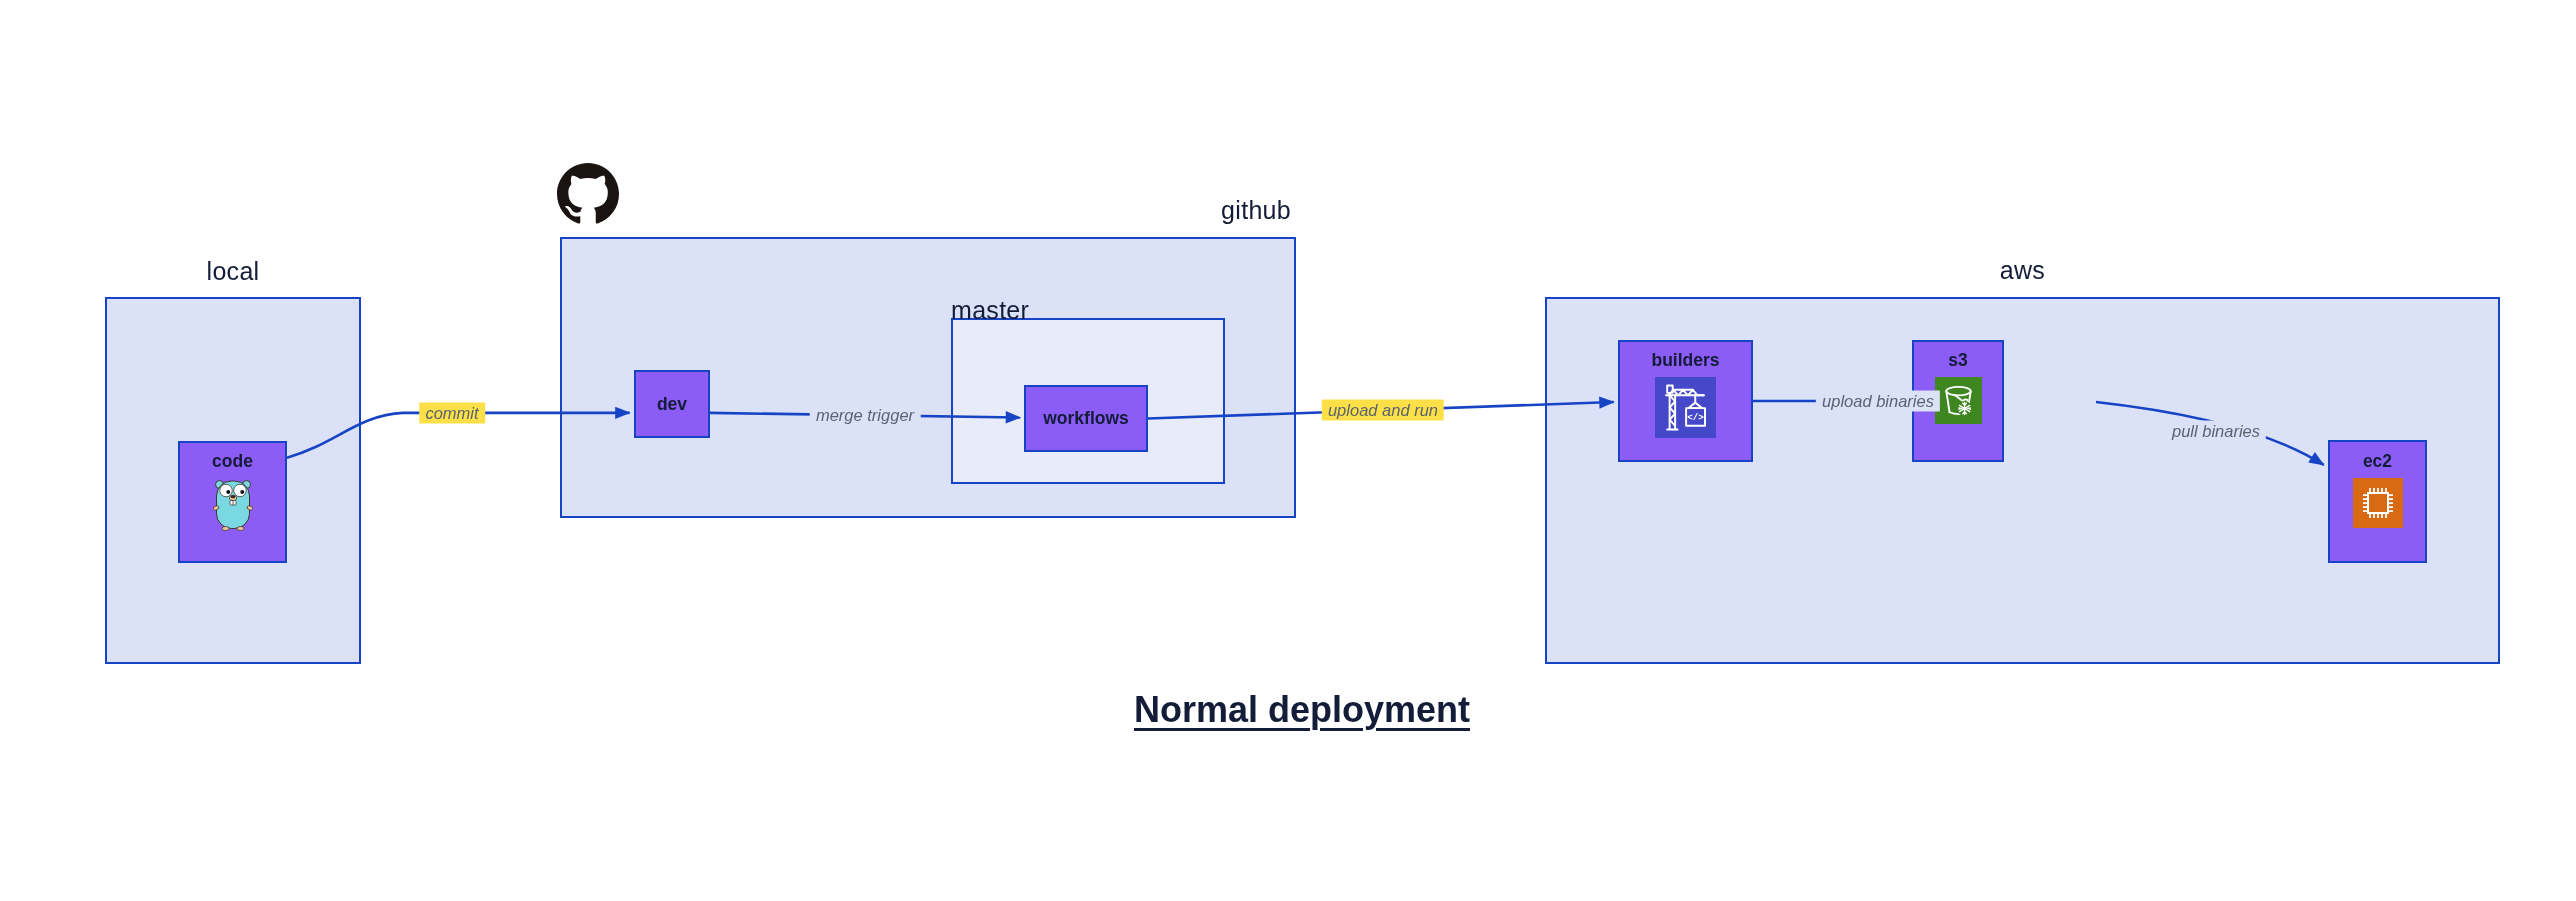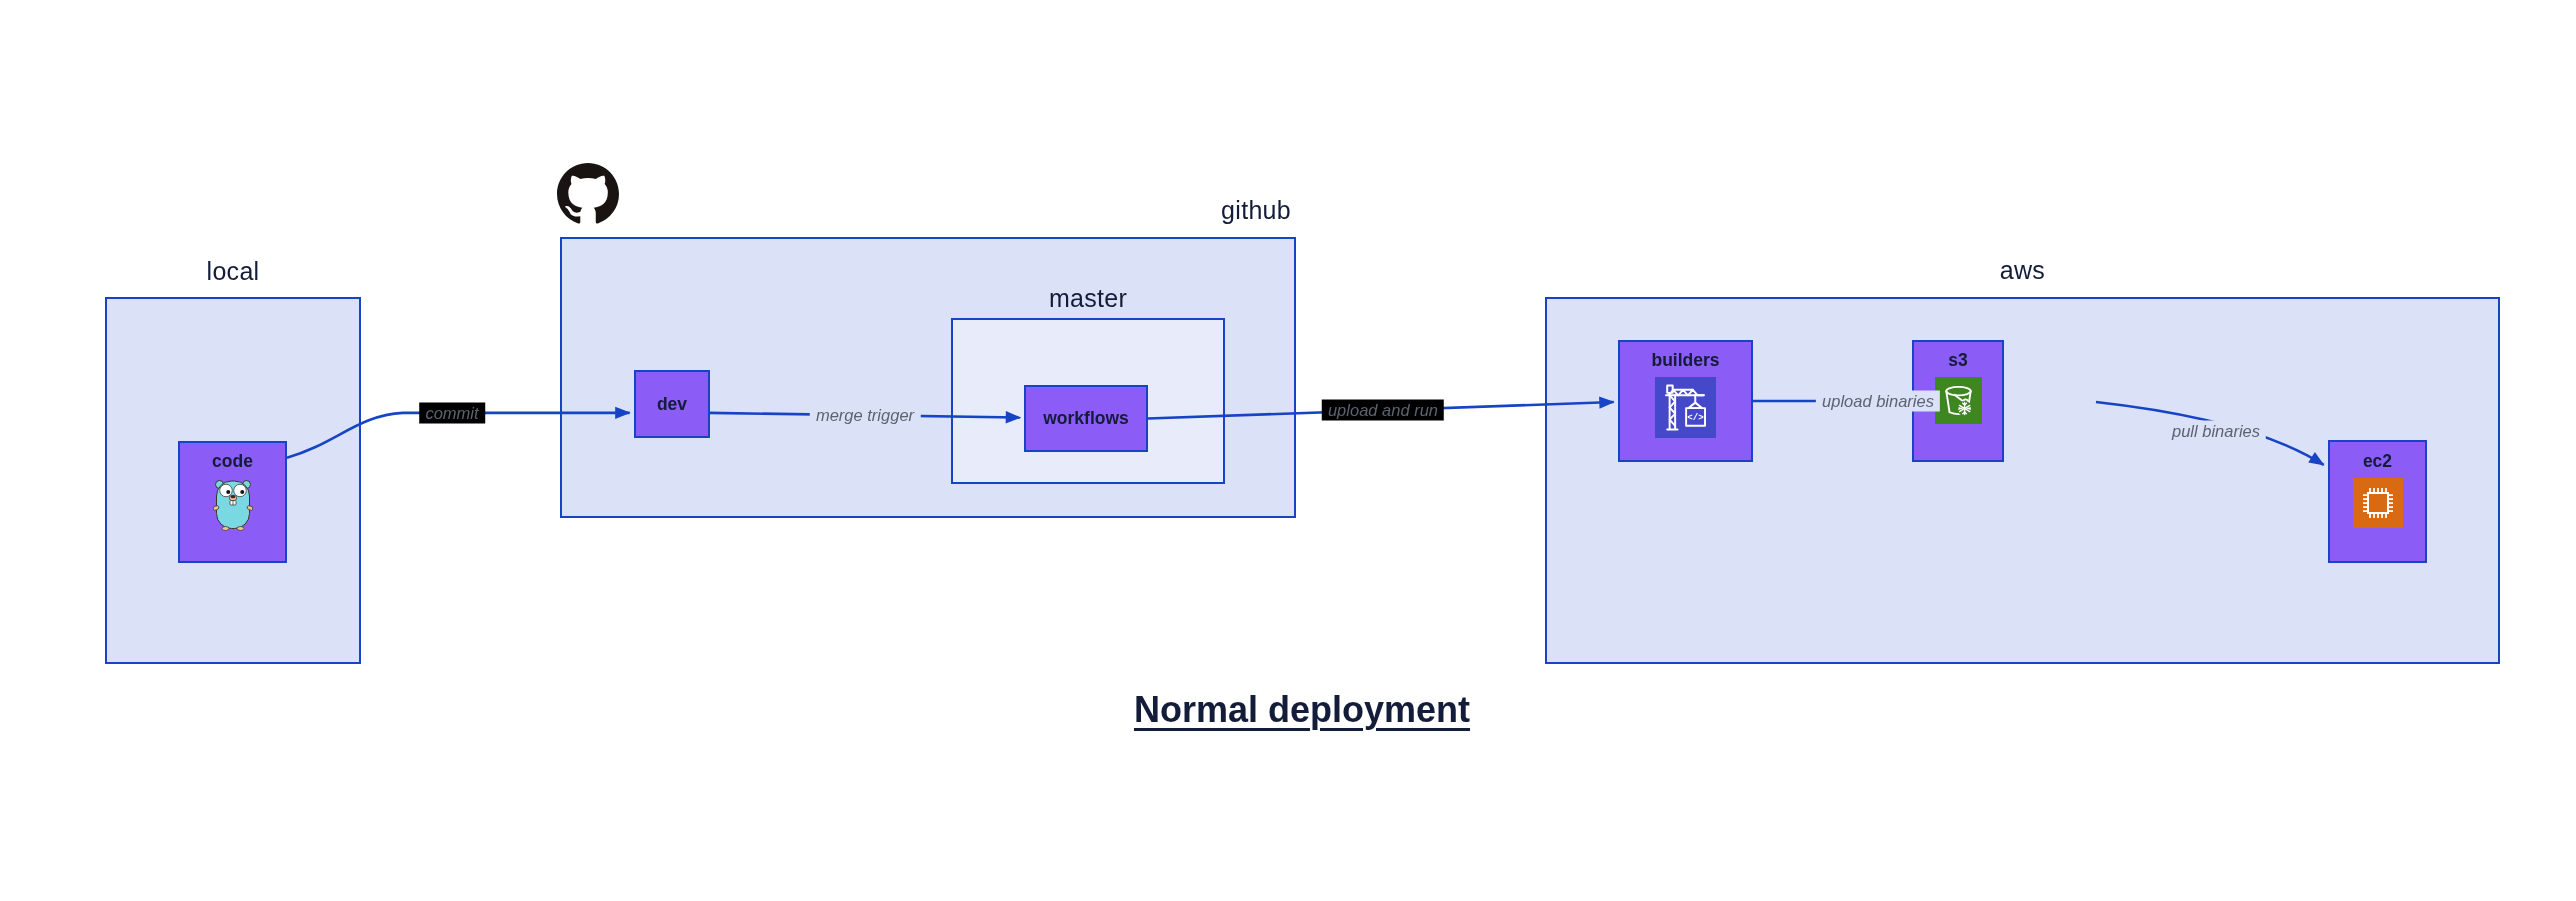--- a/index.html
+++ b/index.html
@@ -53,21 +53,21 @@
   .elabel {
     position: absolute;
     transform: translate(-50%, -50%);
     font-size: 16.5px;
     font-style: italic;
     color: #5b6370;
     white-space: nowrap;
     padding: 1px 6.2px;
     z-index: 5;
   }
-  .elabel.on-white { background: #000000; }
+  .elabel.on-white { background: #fde047; }
   .elabel.on-fill  { background: #dbe2f8; }
   #octocat { position: absolute; left: 557px; top: 163px; z-index: 6; line-height: 0; }
   #diagram-title {
     position: absolute;
     left: 0; top: 689px; width: 2604px;
     text-align: center;
     font-size: 36px;
     font-weight: 600;
     color: #131c38;
     text-decoration: underline;
@@ -76,21 +76,21 @@
     z-index: 6;
   }
   
   #box-local  { left: 105px;  top: 297px; width: 256px;  height: 367px; }
   #box-github { left: 560px; top: 237px; width: 736px; height: 281px; }
   #box-master { left: 951px; top: 318px; width: 274px;  height: 166px; }
   #box-aws    { left: 1545px; top: 297px; width: 955px; height: 367px; }
   
   #label-local  { left: 105px;  top: 257px; width: 256px;  text-align: center; }
   #label-github { left: 560px; top: 196px; width: 731px; text-align: right; }
-  #label-master { left: 951px; top: 284px; width: 274px;  text-align: center; }
+  #label-master { left: 951px; top: 296px; width: 274px;  text-align: left; }
   #label-aws    { left: 1545px; top: 256px; width: 955px; text-align: center; }
   
   #node-code      { left: 178px;  top: 441px; width: 109px; height: 122px; padding-top: 8.2px; }
   #node-dev       { left: 634px; top: 370px; width: 76px; height: 68px; }
   #node-workflows { left: 1024px; top: 385px; width: 124px; height: 67px; }
   #node-builders  { left: 1618px; top: 340px; width: 135px; height: 122px; padding-top: 8.2px; }
   #node-s3        { left: 1912px; top: 340px; width: 92px; height: 122px; padding-top: 8.2px; }
   #node-ec2       { left: 2328px; top: 440px; width: 99px; height: 123px; padding-top: 9.3px; }
   
   #elabel-commit   { left: 452px;  top: 413px; }

